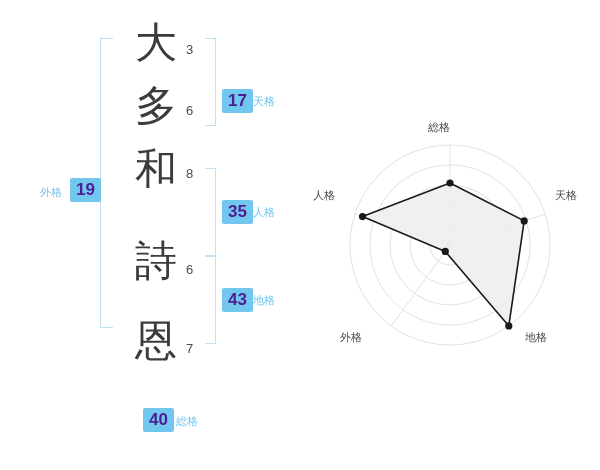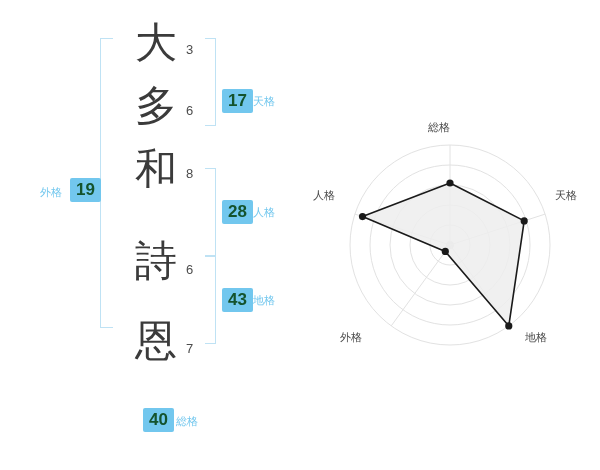--- a/index.html
+++ b/index.html
@@ -40,21 +40,21 @@
   .stroke-num {
     position: absolute;
     font-size: 13px;
     color: #4c4c4c;
     font-family: "Liberation Sans", sans-serif;
   }
 
   .badge {
     position: absolute;
     background: #72c7ee;
-    color: #14532d;
+    color: #4c1d95;
     font-size: 17px;
     font-weight: bold;
     padding: 2px 6px 3px 6px;
     border-radius: 2px;
     line-height: 19px;
     text-align: center;
     font-family: "Liberation Sans", sans-serif;
   }
   .badge-label {
     position: absolute;
@@ -115,21 +115,21 @@
 
     <div class="stroke-num" style="left:186px; top:42px;">3</div>
     <div class="stroke-num" style="left:186px; top:103px;">6</div>
     <div class="stroke-num" style="left:186px; top:166px;">8</div>
     <div class="stroke-num" style="left:186px; top:262px;">6</div>
     <div class="stroke-num" style="left:186px; top:341px;">7</div>
 
     <div class="badge" style="left:222px; top:89px;">17</div>
     <div class="badge-label" style="left:253px; top:95px;">天格</div>
 
-    <div class="badge" style="left:222px; top:200px;">28</div>
+    <div class="badge" style="left:222px; top:200px;">35</div>
     <div class="badge-label" style="left:253px; top:206px;">人格</div>
 
     <div class="badge" style="left:222px; top:288px;">43</div>
     <div class="badge-label" style="left:253px; top:294px;">地格</div>
 
     <div class="badge-label" style="left:40px; top:186px;">外格</div>
     <div class="badge" style="left:70px; top:178px;">19</div>
 
     <div class="badge" style="left:143px; top:408px;">40</div>
     <div class="badge-label" style="left:176px; top:415px;">総格</div>

